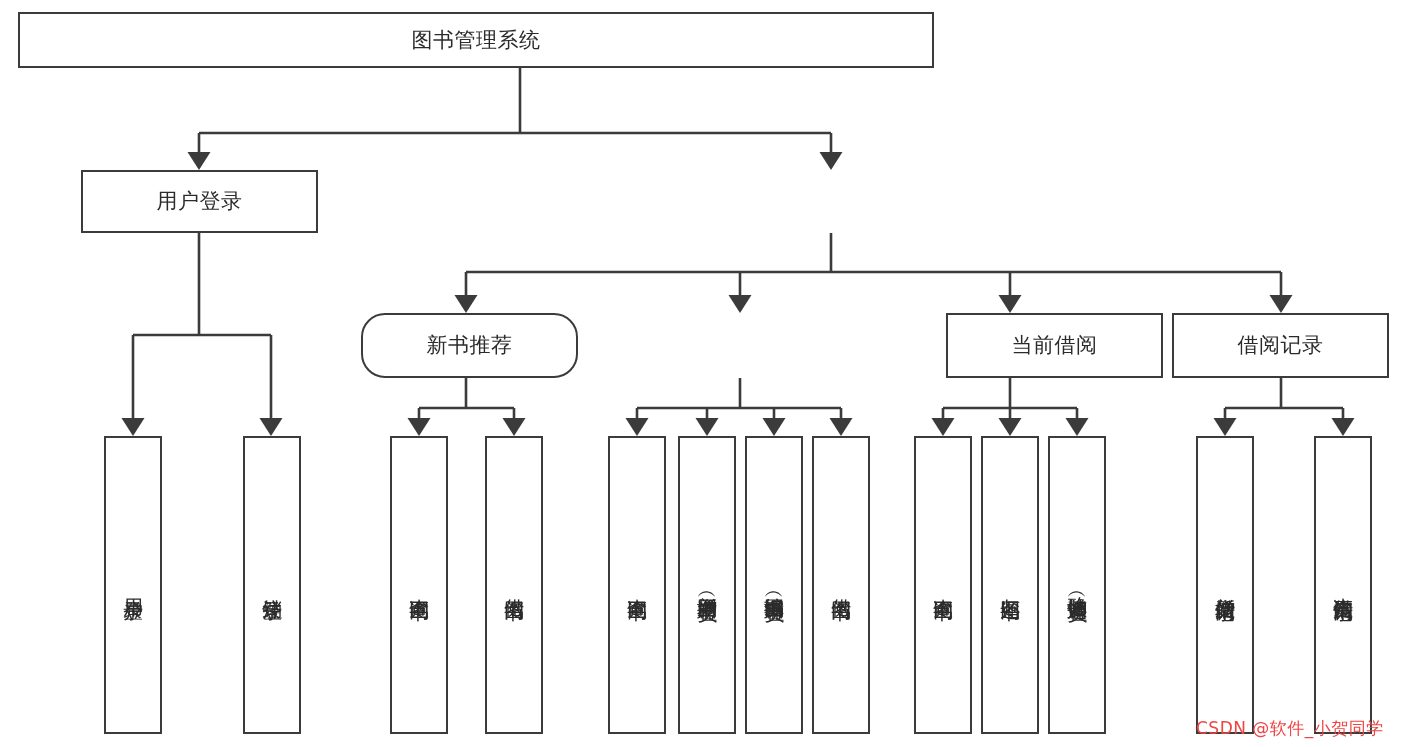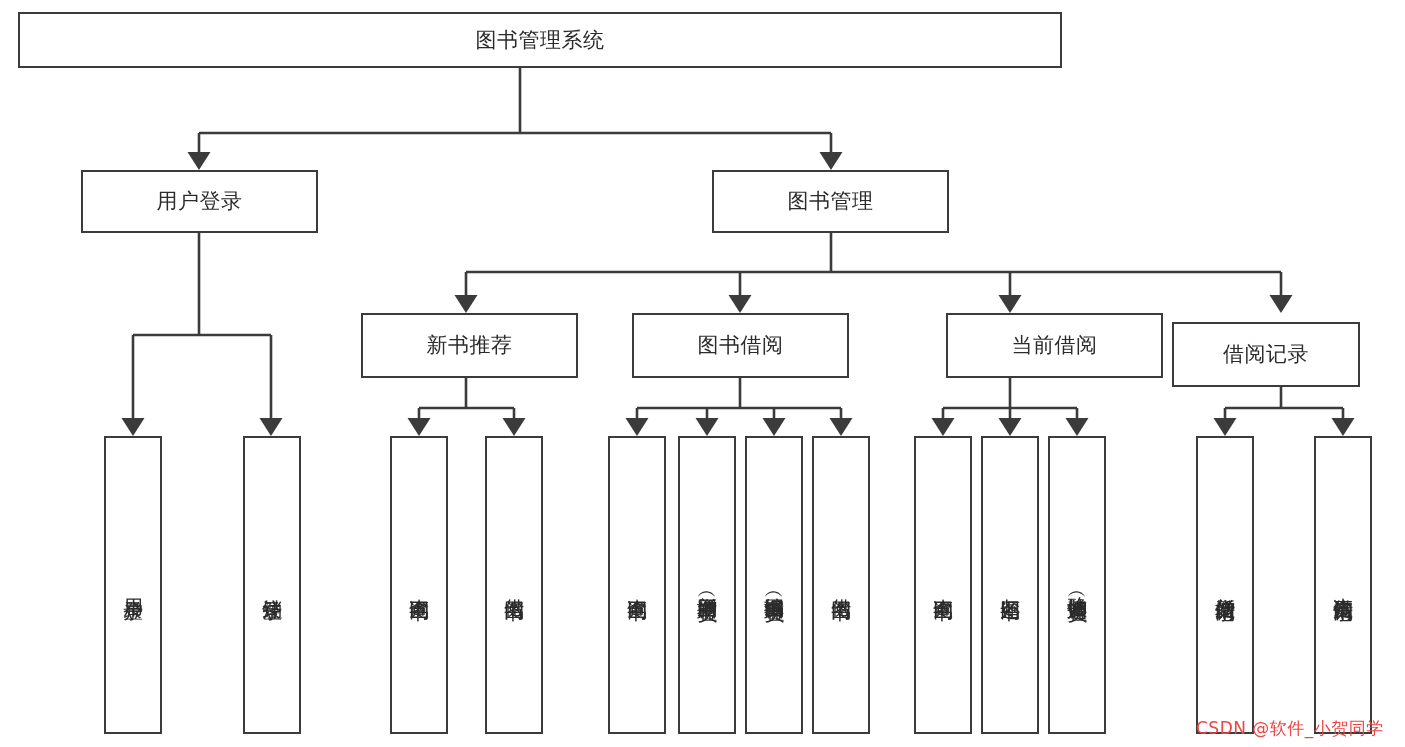--- a/index.html
+++ b/index.html
@@ -115,41 +115,35 @@
       <path d="M1010,408 L1010,426" marker-end="url(#arrowhead)"></path>
       <path d="M1077,408 L1077,426" marker-end="url(#arrowhead)"></path>
 
       <path d="M1281,378 L1281,408"></path>
       <path d="M1225,408 L1343,408"></path>
       <path d="M1225,408 L1225,426" marker-end="url(#arrowhead)"></path>
       <path d="M1343,408 L1343,426" marker-end="url(#arrowhead)"></path>
     </g>
   </svg>
 
-  <div class="node" style="left:18px; top:12px; width:1044px; height:56px;">
+  <div class="node" style="left:18px; top:12px; width:916px; height:56px;">
     <span class="node-label">图书管理系统</span>
   </div>
 
   <div class="node" style="left:81px; top:170px; width:237px; height:63px;">
     <span class="node-label">用户登录</span>
   </div>
-  <div class="node" style="left:712px; top:170px; width:237px; height:63px;">
-    <span class="node-label">图书管理</span>
-  </div>
 
-  <div class="node" style="left:361px; top:313px; width:217px; height:65px;">
+  <div class="node" style="left:361px; top:313px; width:217px; height:65px;border-radius:24px;">
     <span class="node-label">新书推荐</span>
-  </div>
-  <div class="node" style="left:632px; top:313px; width:217px; height:65px;">
-    <span class="node-label">图书借阅</span>
   </div>
   <div class="node" style="left:946px; top:313px; width:217px; height:65px;">
     <span class="node-label">当前借阅</span>
   </div>
-  <div class="node" style="left:1172px; top:322px; width:188px; height:65px;">
+  <div class="node" style="left:1172px; top:313px; width:217px; height:65px;">
     <span class="node-label">借阅记录</span>
   </div>
 
   <div class="node vertical" style="left:104px; top:436px; width:58px; height:298px;">
     <span class="node-label">用户登录</span>
   </div>
   <div class="node vertical" style="left:243px; top:436px; width:58px; height:298px;">
     <span class="node-label">注销登录</span>
   </div>
 

